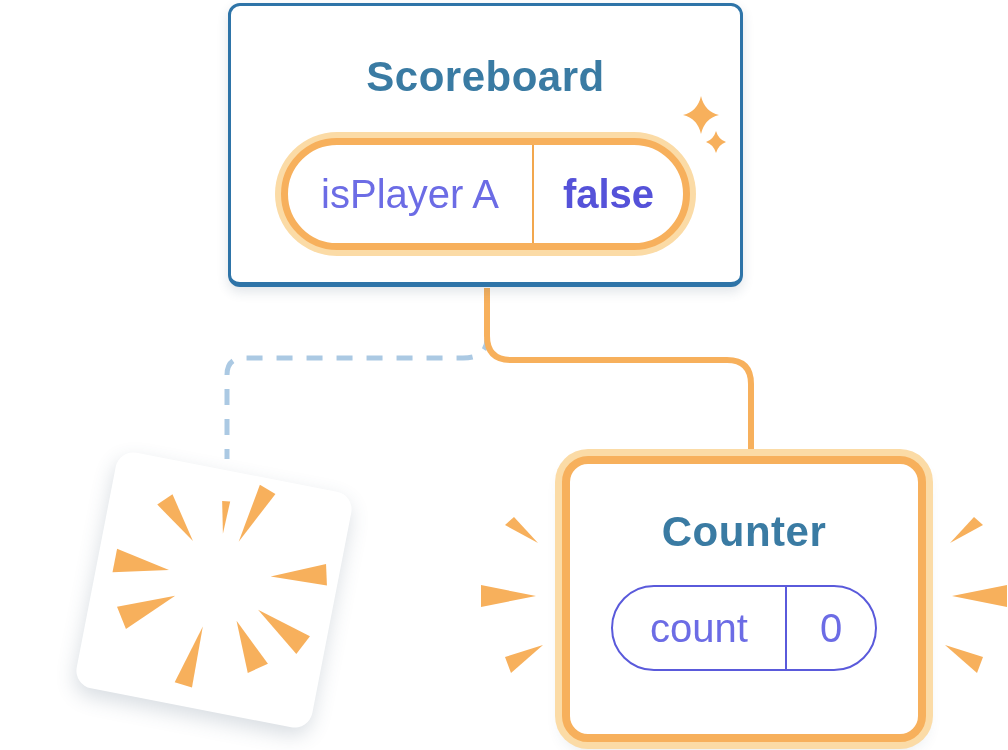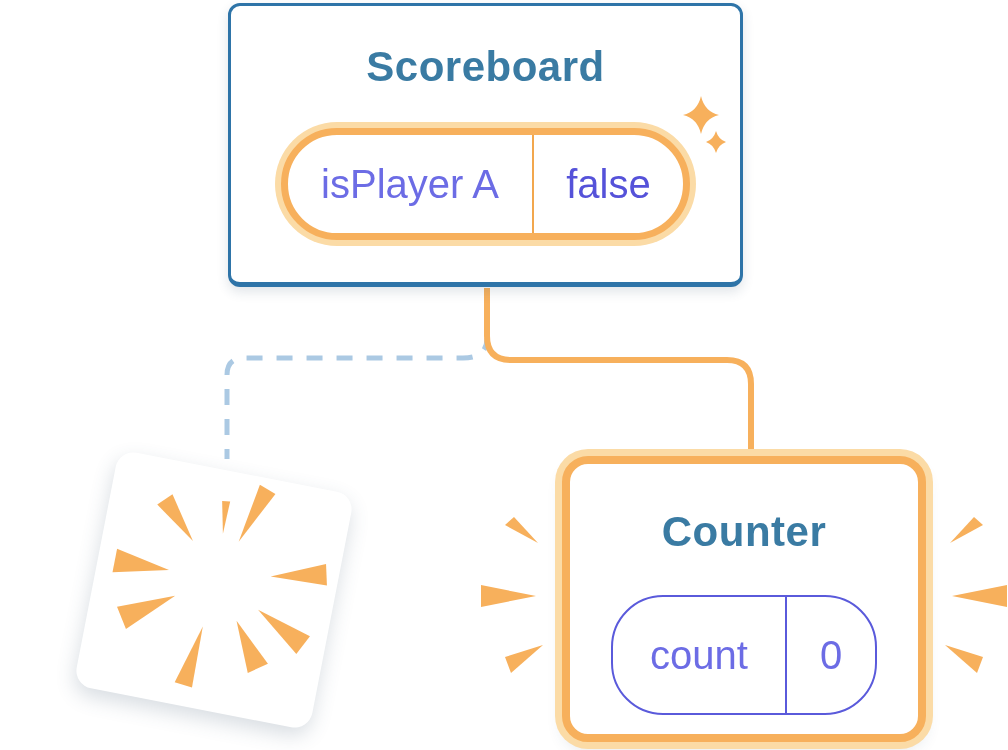--- a/index.html
+++ b/index.html
@@ -18,42 +18,42 @@
   body{font-family:"Liberation Sans", sans-serif; background:var(--background);}
   .stage{position:relative;width:1008px;height:750px;overflow:hidden;background:var(--background);}
   .layer{position:absolute;left:0;top:0;width:1008px;height:750px;pointer-events:none;}
 
   .card{position:absolute;background:#fff;box-sizing:border-box;display:flex;flex-direction:column;align-items:center;}
   .card-title{font-size:42px;line-height:50px;font-weight:700;color:var(--title-blue);letter-spacing:.5px;}
 
   .scoreboard{
     left:228px;top:3px;width:515px;height:284px;
     border:3px solid var(--card-border-blue);border-bottom-width:5px;border-radius:12px;
-    padding-top:36px;
+    padding-top:46px;
     box-shadow:0 5px 12px rgba(40,70,100,.14);
   }
   .pill{box-sizing:border-box;display:flex;align-items:stretch;background:#fff;overflow:hidden;}
   .pill-section{display:flex;align-items:center;justify-content:center;font-size:40px;}
   .orange-pill{
     margin-top:36px;width:409px;height:112px;
     border:7px solid var(--accent-orange);border-radius:60px;
     box-shadow:0 0 0 6px var(--orange-light);
   }
   .orange-pill .name{width:244px;color:var(--state-name-indigo);}
   .orange-pill .divider{width:2px;background:var(--orange-divider);}
-  .orange-pill .value{flex:1;color:var(--state-value-indigo);font-weight:400;}
+  .orange-pill .value{flex:1;color:var(--state-value-indigo);font-weight:700;}
 
   .counter{
     left:562px;top:456px;width:364px;height:286px;
     border:8px solid var(--accent-orange);border-radius:26px;
     padding-top:43px;
     box-shadow:0 0 0 7px var(--orange-light), 0 8px 16px rgba(40,70,100,.12);
   }
   .indigo-pill{
-    margin-top:38px;width:266px;height:120px;
+    margin-top:28px;width:266px;height:86px;
     border:2px solid var(--counter-pill-indigo);border-radius:52px;
   }
   .indigo-pill .name{width:172px;color:var(--state-name-indigo);}
   .indigo-pill .divider{width:2px;background:var(--counter-pill-indigo);}
   .indigo-pill .value{flex:1;color:var(--state-name-indigo);}
 
   .poof{
     position:absolute;left:94px;top:470px;width:240px;height:240px;
     background:#fff;border-radius:18px;transform:rotate(11deg);
     box-shadow:0 8px 20px rgba(60,85,110,.20);

